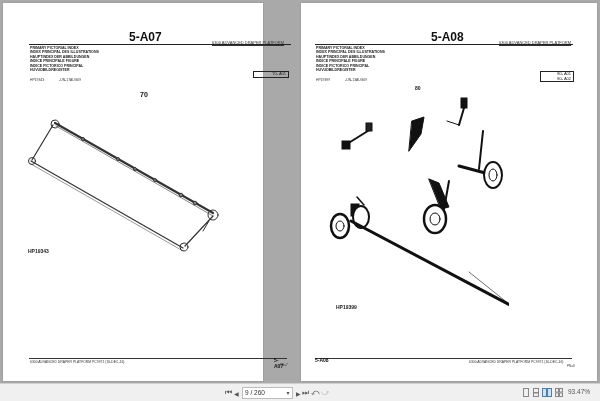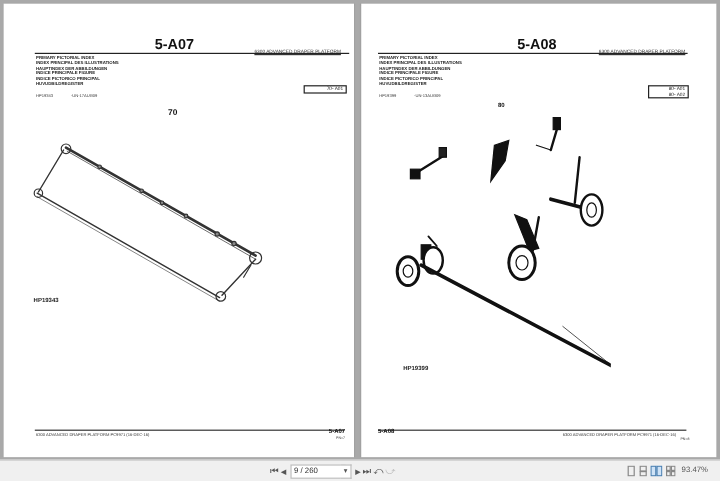--- a/index.html
+++ b/index.html
@@ -1,19 +1,19 @@
 <!DOCTYPE html>
 <html><head>
 <meta charset="utf-8">
 <style>
   html,body{margin:0;padding:0;}
   body{width:600px;height:401px;background:#a9a9a9;font-family:"Liberation Sans",sans-serif;position:relative;overflow:hidden;}
   .viewport{position:absolute;left:0;top:0;width:600px;height:383px;background:#a9a9a9;}
   .page{position:absolute;top:3px;background:#fff;height:378px;box-shadow:0 0 1px #777;}
-  .page.left{left:3px;width:260px;padding-left:32px;}
+  .page.left{left:3px;width:260px;}
   .page.right{left:301px;width:296px;}
   .pg-title{position:absolute;top:27px;font-weight:bold;font-size:12px;color:#111;}
   .rule{position:absolute;height:1px;background:#222;}
   .product{position:absolute;font-size:4px;color:#333;text-decoration:underline;white-space:nowrap;}
   .index-list{position:absolute;font-size:3.6px;font-weight:bold;line-height:4.4px;color:#222;text-transform:uppercase;white-space:nowrap;}
   .meta{position:absolute;font-size:3.4px;color:#333;white-space:nowrap;}
   .meta span{margin-right:14px;}
   .refbox{position:absolute;border:1px solid #222;font-size:4px;line-height:4.6px;padding:0 2px;color:#222;text-align:right;}
   .refbox div{white-space:nowrap;}
   .fig-num{position:absolute;font-size:7px;font-weight:bold;color:#111;}

